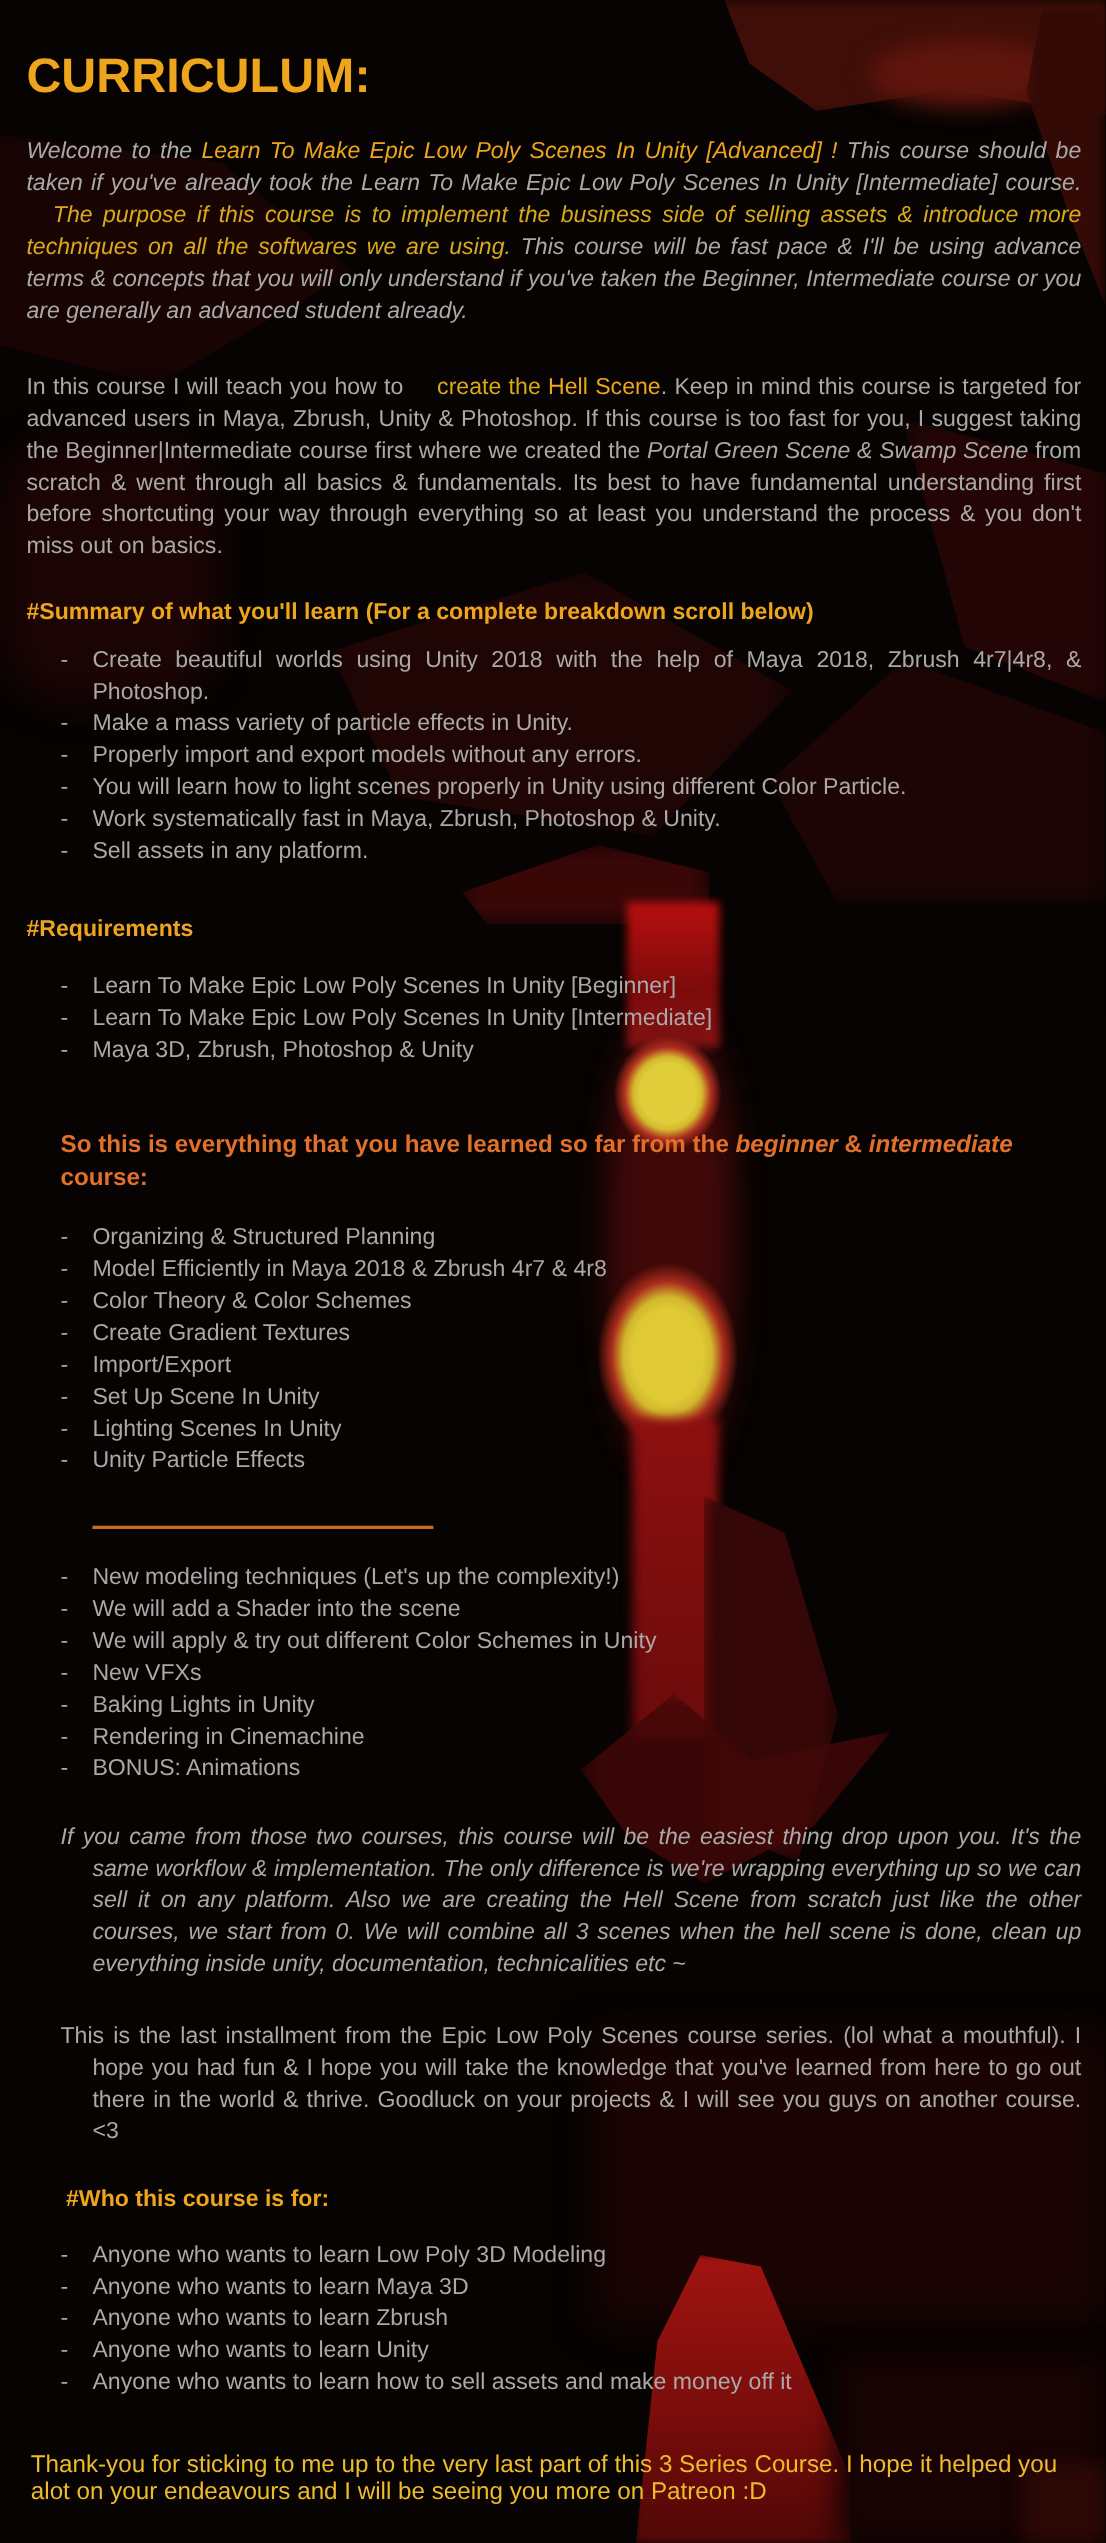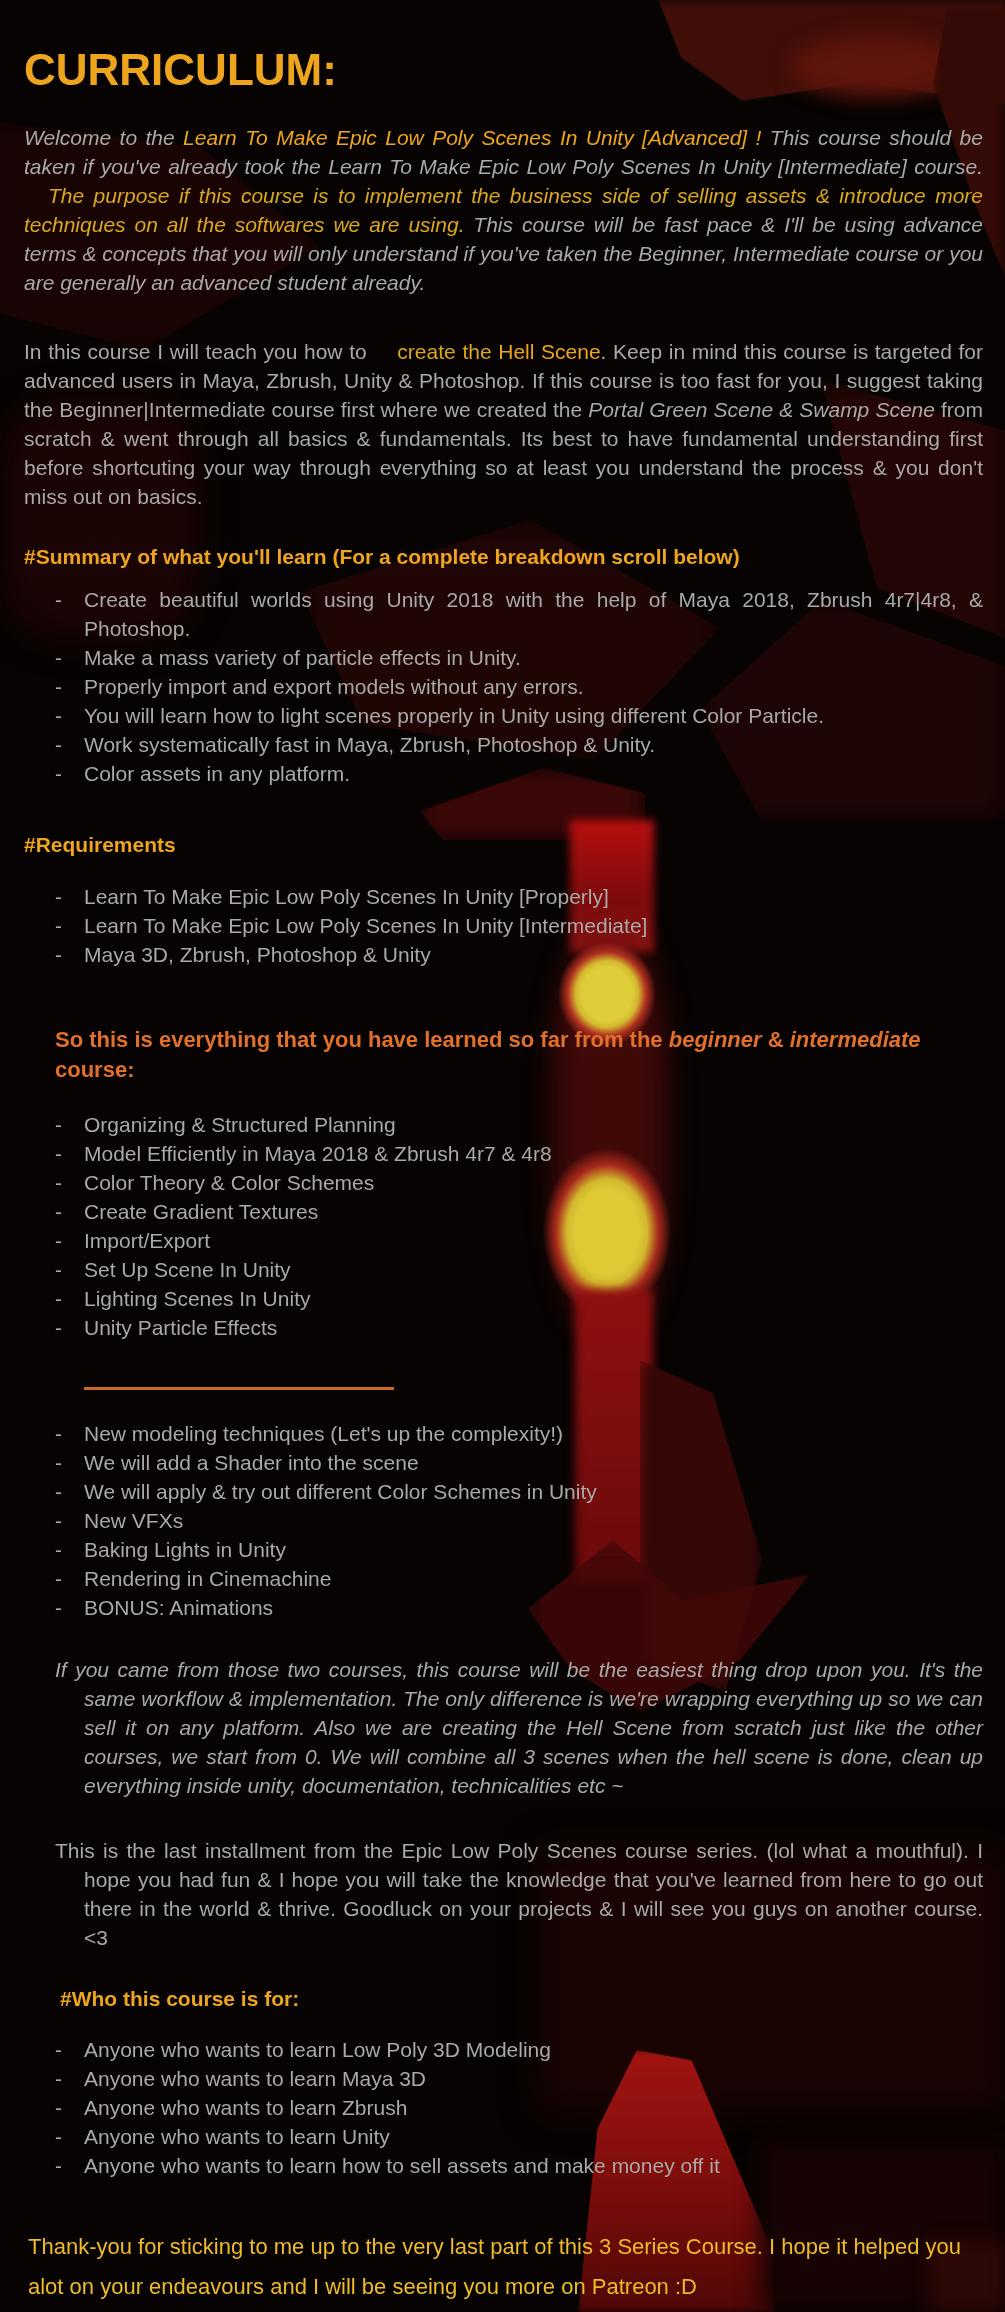--- a/index.html
+++ b/index.html
@@ -74,21 +74,21 @@
   #list-req{margin-top:23px;}
   .orange-h{margin:56px 0 0 31px;font-size:22px;line-height:30px;font-weight:bold;color:var(--orange);}
   #list-learned{margin-top:25px;}
   #divider{margin:45px 0 0 60px;width:310px;height:3px;background:var(--divider);}
   #list-new{margin-top:29px;}
   .hang{margin-left:31px;padding-left:29px;text-indent:-29px;}
   #outro1{margin-top:33px;font-style:italic;}
   #outro2{margin-top:36px;}
   #h-who{margin-top:32px;margin-left:36px;}
   #list-who{margin-top:22px;}
-  #thanks{margin:47px 0 0 4px;color:var(--yellow);font-size:22px;line-height:40px;}
+  #thanks{margin:47px 0 0 4px;color:var(--yellow);font-size:22px;line-height:25px;}
   
   .seg-b{font-weight:normal;}
   .seg-i{font-style:italic;}
   .seg-gold{color:var(--gold);}
   .seg-gold2{color:var(--gold2);margin-left:24px;}
 </style>
 </head>
 <body style="background: rgb(6, 3, 2);">
 
 <div id="bg">
@@ -121,26 +121,26 @@
 
   <p id="p2" class="just"><span>In this course I will teach you how to </span><span class="seg-gold2">create the </span><span class="seg-b seg-gold">Hell Scene</span><span>. Keep in mind this course is targeted for </span><span class="seg-b">advanced</span><span> users in Maya, Zbrush, Unity &amp; Photoshop. If this course is too fast for you, I suggest taking the </span><span class="seg-b">Beginner|Intermediate</span><span> course first where we created the </span><span class="seg-i">Portal Green Scene &amp; Swamp Scene</span><span> from scratch &amp; went through all basics &amp; fundamentals. Its best to have fundamental understanding first before shortcuting your way through everything so at least you understand the process &amp; you don't miss out on basics.</span></p>
 
   <h2 id="h-summary" class="gold-h">#Summary of what you'll learn (For a complete breakdown scroll below)</h2>
   <div id="list-summary" class="list just">
       <div class="li"><span class="dash">-</span><span>Create beautiful worlds using Unity 2018 with the help of Maya 2018, Zbrush 4r7|4r8, &amp; Photoshop.</span></div>
       <div class="li"><span class="dash">-</span><span>Make a mass variety of particle effects in Unity.</span></div>
       <div class="li"><span class="dash">-</span><span>Properly import and export models without any errors.</span></div>
       <div class="li"><span class="dash">-</span><span>You will learn how to light scenes properly in Unity using different Color Particle.</span></div>
       <div class="li"><span class="dash">-</span><span>Work systematically fast in Maya, Zbrush, Photoshop &amp; Unity.</span></div>
-      <div class="li"><span class="dash">-</span><span>Color assets in any platform.</span></div>
+      <div class="li"><span class="dash">-</span><span>Sell assets in any platform.</span></div>
     </div>
 
   <h2 id="h-req" class="gold-h">#Requirements</h2>
   <div id="list-req" class="list">
-      <div class="li"><span class="dash">-</span><span>Learn To Make Epic Low Poly Scenes In Unity [Properly]</span></div>
+      <div class="li"><span class="dash">-</span><span>Learn To Make Epic Low Poly Scenes In Unity [Beginner]</span></div>
       <div class="li"><span class="dash">-</span><span>Learn To Make Epic Low Poly Scenes In Unity [Intermediate]</span></div>
       <div class="li"><span class="dash">-</span><span>Maya 3D, Zbrush, Photoshop &amp; Unity</span></div>
     </div>
 
   <h2 id="h-learned" class="orange-h"><span>So this is everything that you have learned so far from the </span><span class="seg-i">beginner</span><span> &amp; </span><span class="seg-i">intermediate</span><span> course:</span></h2>
   <div id="list-learned" class="list">
       <div class="li"><span class="dash">-</span><span>Organizing &amp; Structured Planning</span></div>
       <div class="li"><span class="dash">-</span><span>Model Efficiently in Maya 2018 &amp; Zbrush 4r7 &amp; 4r8</span></div>
       <div class="li"><span class="dash">-</span><span>Color Theory &amp; Color Schemes</span></div>
       <div class="li"><span class="dash">-</span><span>Create Gradient Textures</span></div>

